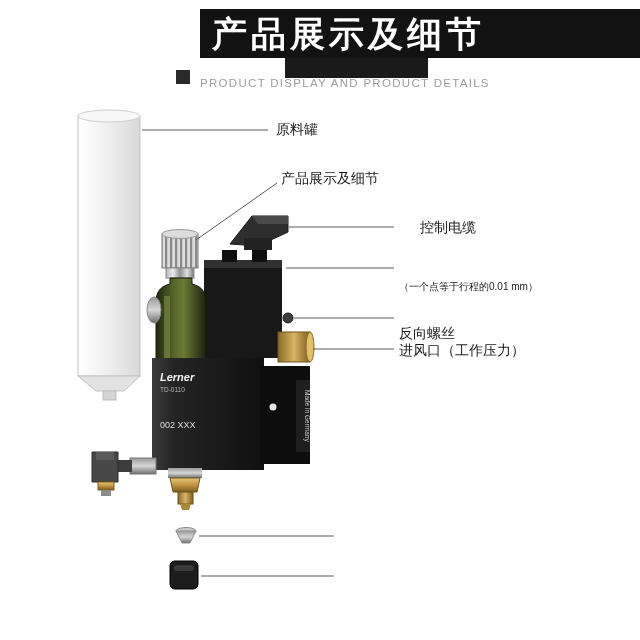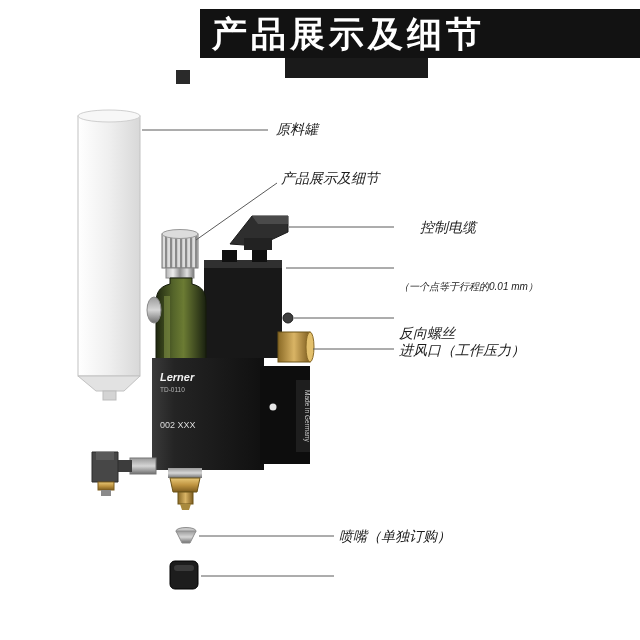--- a/index.html
+++ b/index.html
@@ -28,34 +28,35 @@
   .subtitle {
     position: absolute; left: 200px; top: 77px; font-size: 11.5px;
     color: #9c9c9c; letter-spacing: 1.3px; white-space: nowrap;
   }
 
   
   .art { position: absolute; left: 0; top: 0; width: 640px; height: 640px; }
 
   
   .label {
-    position: absolute; font-size: 14px; color: #1a1a1a; white-space: nowrap; line-height: 1.2; font-style: italic;
+    position: absolute; font-size: 14px; color: #1a1a1a; white-space: nowrap; line-height: 1.2;
   }
   .label.sub { font-size: 10px; }
 </style>
 </head>
 <body>
 
 <div class="page">
 
   <div class="title-bar">
     <h1>产品展示及细节</h1>
   </div>
   <div class="title-bar-shadow"></div>
   <div class="subtitle-square"></div>
+  <div class="subtitle">PRODUCT DISPLAY AND PRODUCT DETAILS</div>
 
   <svg class="art" viewBox="0 0 640 640">
     <defs>
       <linearGradient id="gBarrel" x1="0" y1="0" x2="1" y2="0">
         <stop offset="0" stop-color="#ffffff"></stop>
         <stop offset="0.5" stop-color="#efefef"></stop>
         <stop offset="1" stop-color="#d8d8d8"></stop>
       </linearGradient>
       <linearGradient id="gChrome" x1="0" y1="0" x2="1" y2="0">
         <stop offset="0" stop-color="#b5b5b5"></stop>
@@ -187,15 +188,14 @@
       <line x1="201" y1="576" x2="334" y2="576"></line>
     </g>
   </svg>
 
   <div class="label" style="left:276px;top:121px">原料罐</div>
   <div class="label" style="left:281px;top:170px">产品展示及细节</div>
   <div class="label" style="left:420px;top:219px">控制电缆</div>
   <div class="label sub" style="left:399px;top:281px">（一个点等于行程的0.01 mm）</div>
   <div class="label" style="left:399px;top:325px">反向螺丝</div>
   <div class="label" style="left:399px;top:342px">进风口（工作压力）</div>
-  <div class="label" style="left:339px;top:528px">喷嘴（单独订购）</div>
 
 </div>
 
 </body></html>

